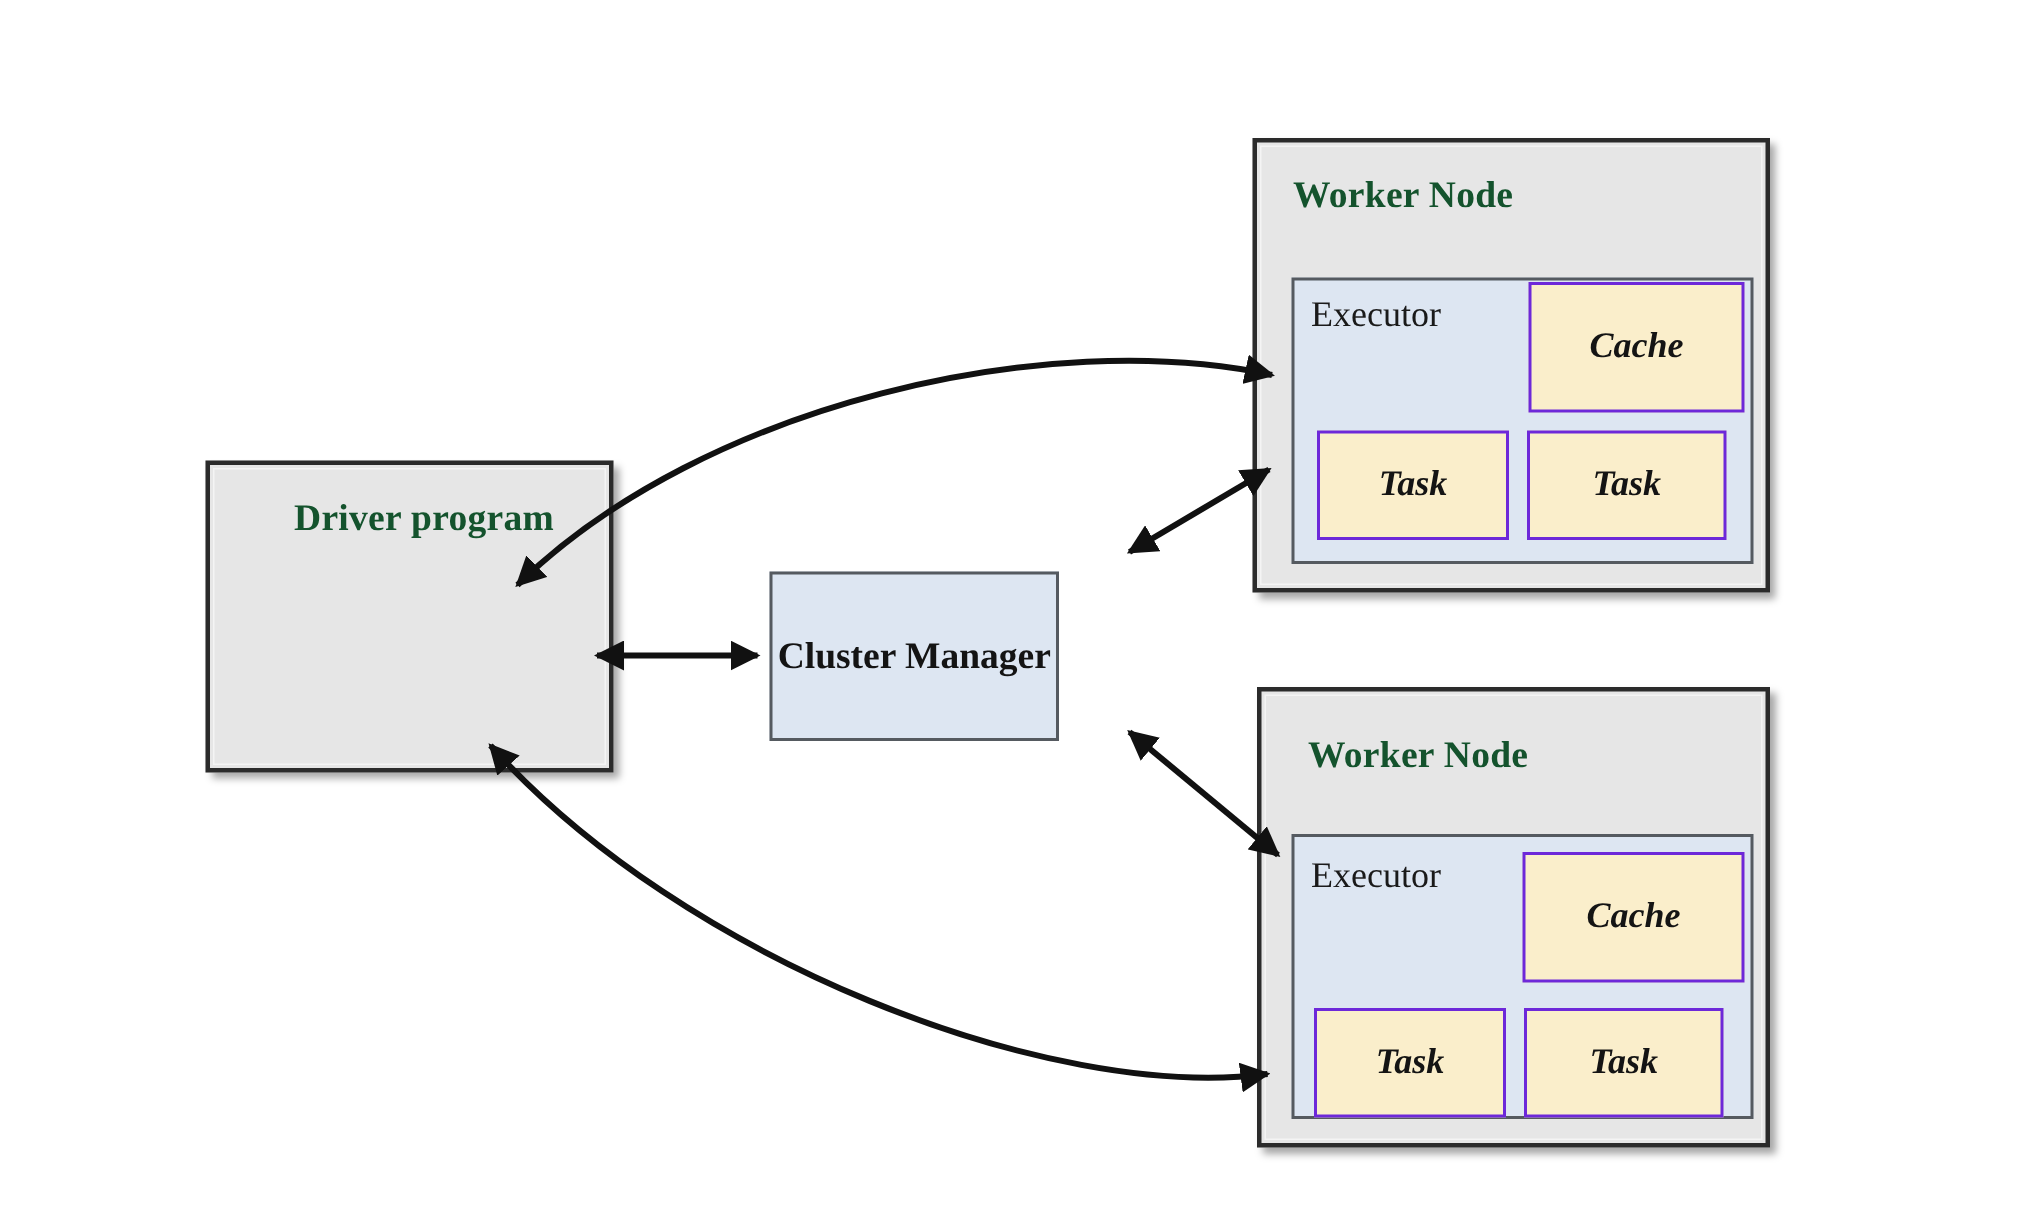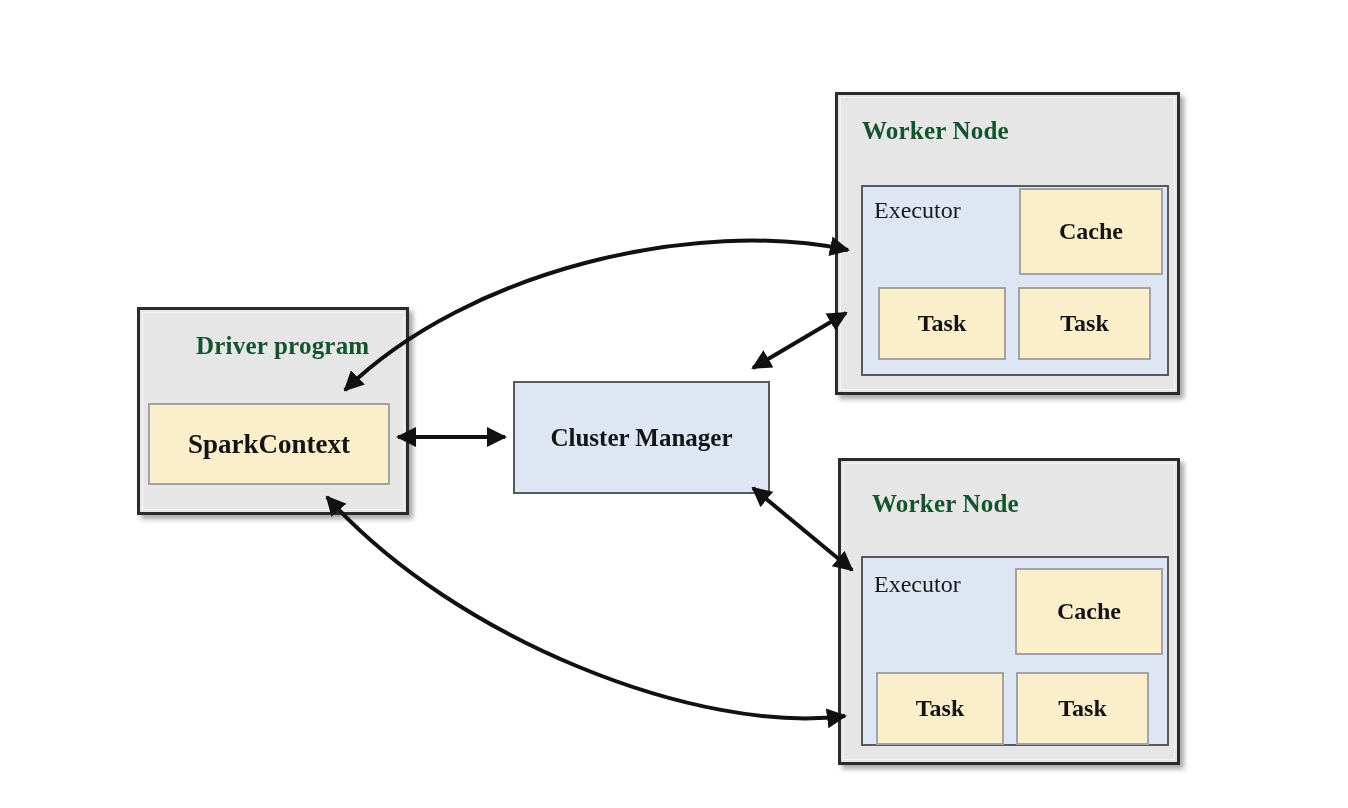--- a/index.html
+++ b/index.html
@@ -54,28 +54,29 @@
   }
   .executor-title {
     position: absolute;
     font-weight: normal;
     color: #1a1a1a;
     white-space: nowrap;
   }
 
   
   .leaf-box {
-    border: 2px solid #a3a3a3;
+    border: 2px solid #6d28d9;
     background: #faeecb;
     display: flex;
     align-items: center;
     justify-content: center;
     color: #141414;
     font-weight: bold;
     white-space: nowrap;
+    font-style: italic;
   }
 
   
   .cm-box {
     border: 2px solid #555a60;
     background: #dde6f2;
     display: flex;
     align-items: center;
     justify-content: center;
     color: #141414;
@@ -100,23 +101,22 @@
   }
 </style>
 </head>
 <body>
 
 <div id="canvas">
 
   <div class="box container-box" style="left:137px; top:307px; width:272px; height:208px;">
   </div>
   <div class="container-title" style="left:158px; top:332px; font-size:25px;margin-left:38px;">Driver program</div>
-  <div class="box leaf-box" style="left:148px; top:403px; width:242px; height:82px; font-size:27px;">SparkContext</div>
 
-  <div class="box cm-box" style="left:513px; top:381px; width:257px; height:113px; font-size:25px;">Cluster Manager</div>
+  <div class="box cm-box" style="left:513px; top:381px; width:193px; height:113px; font-size:25px;">Cluster Manager</div>
 
   <div class="box container-box" style="left:835px; top:92px; width:345px; height:303px;">
   </div>
   <div class="container-title" style="left:862px; top:117px; font-size:25px;">Worker Node</div>
 
   <div class="box executor-box" style="left:861px; top:185px; width:308px; height:191px;">
   </div>
   <div class="executor-title" style="left:874px; top:197px; font-size:24px;">Executor</div>
 
   <div class="box leaf-box" style="left:1019px; top:188px; width:144px; height:87px; font-size:24px;">Cache</div>

